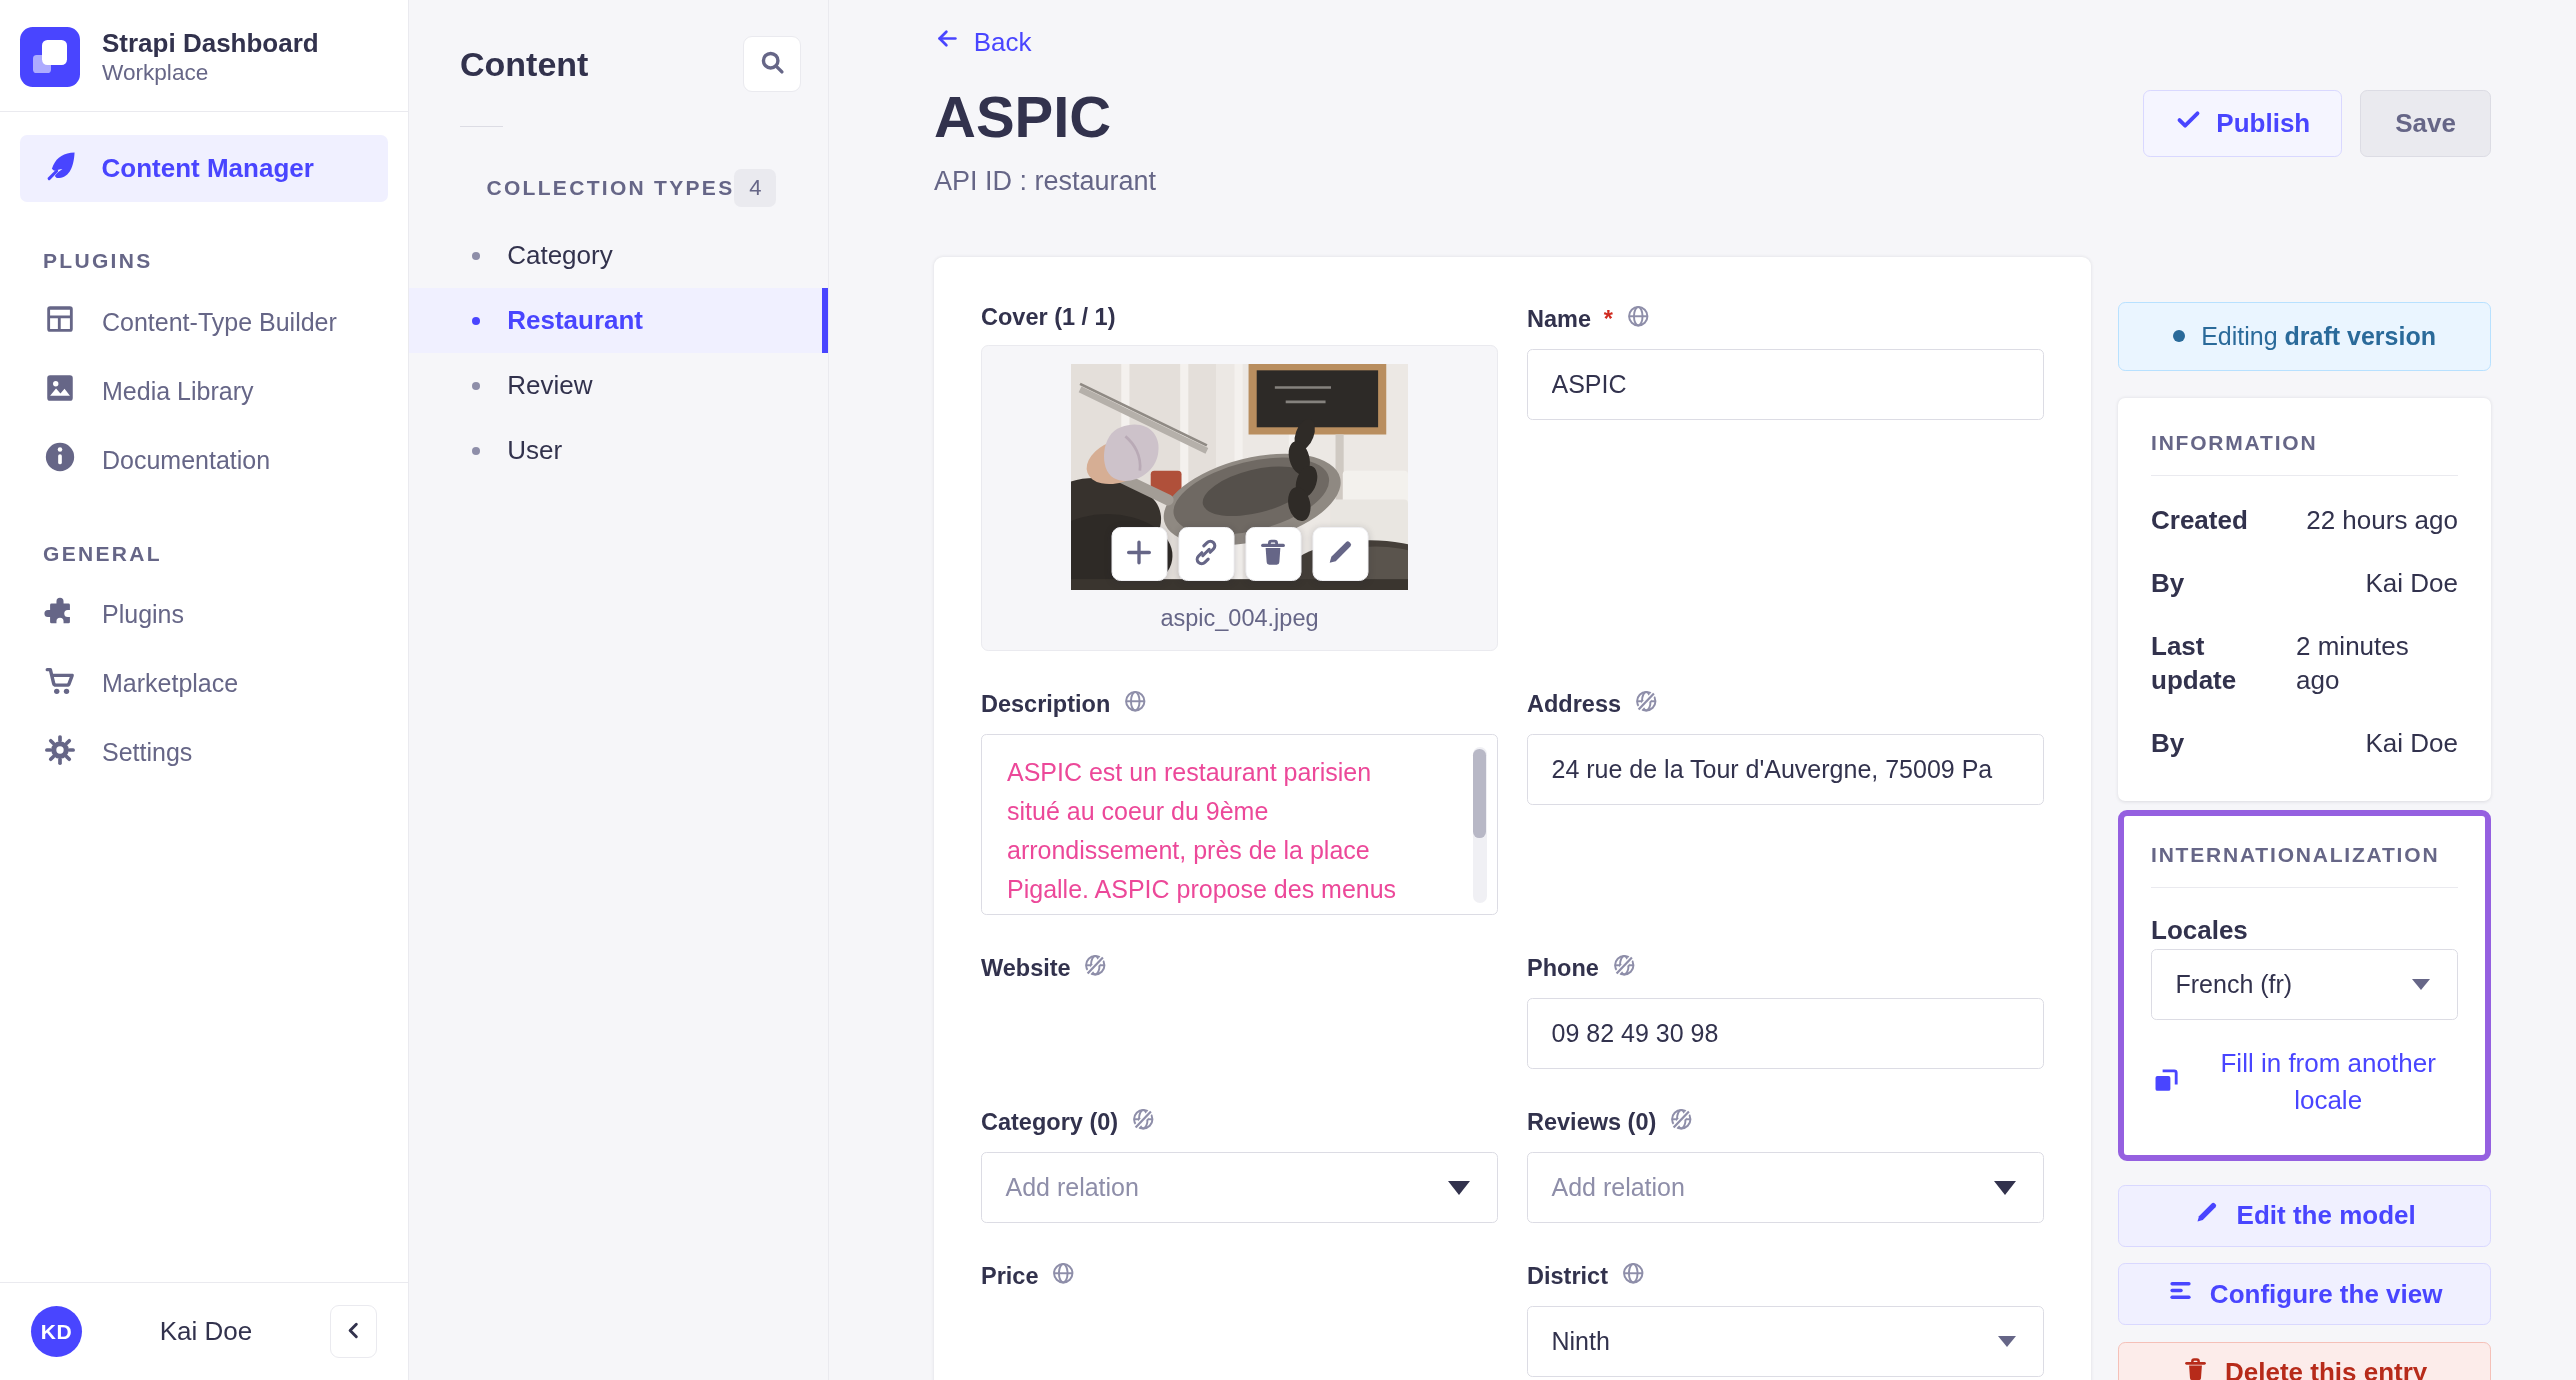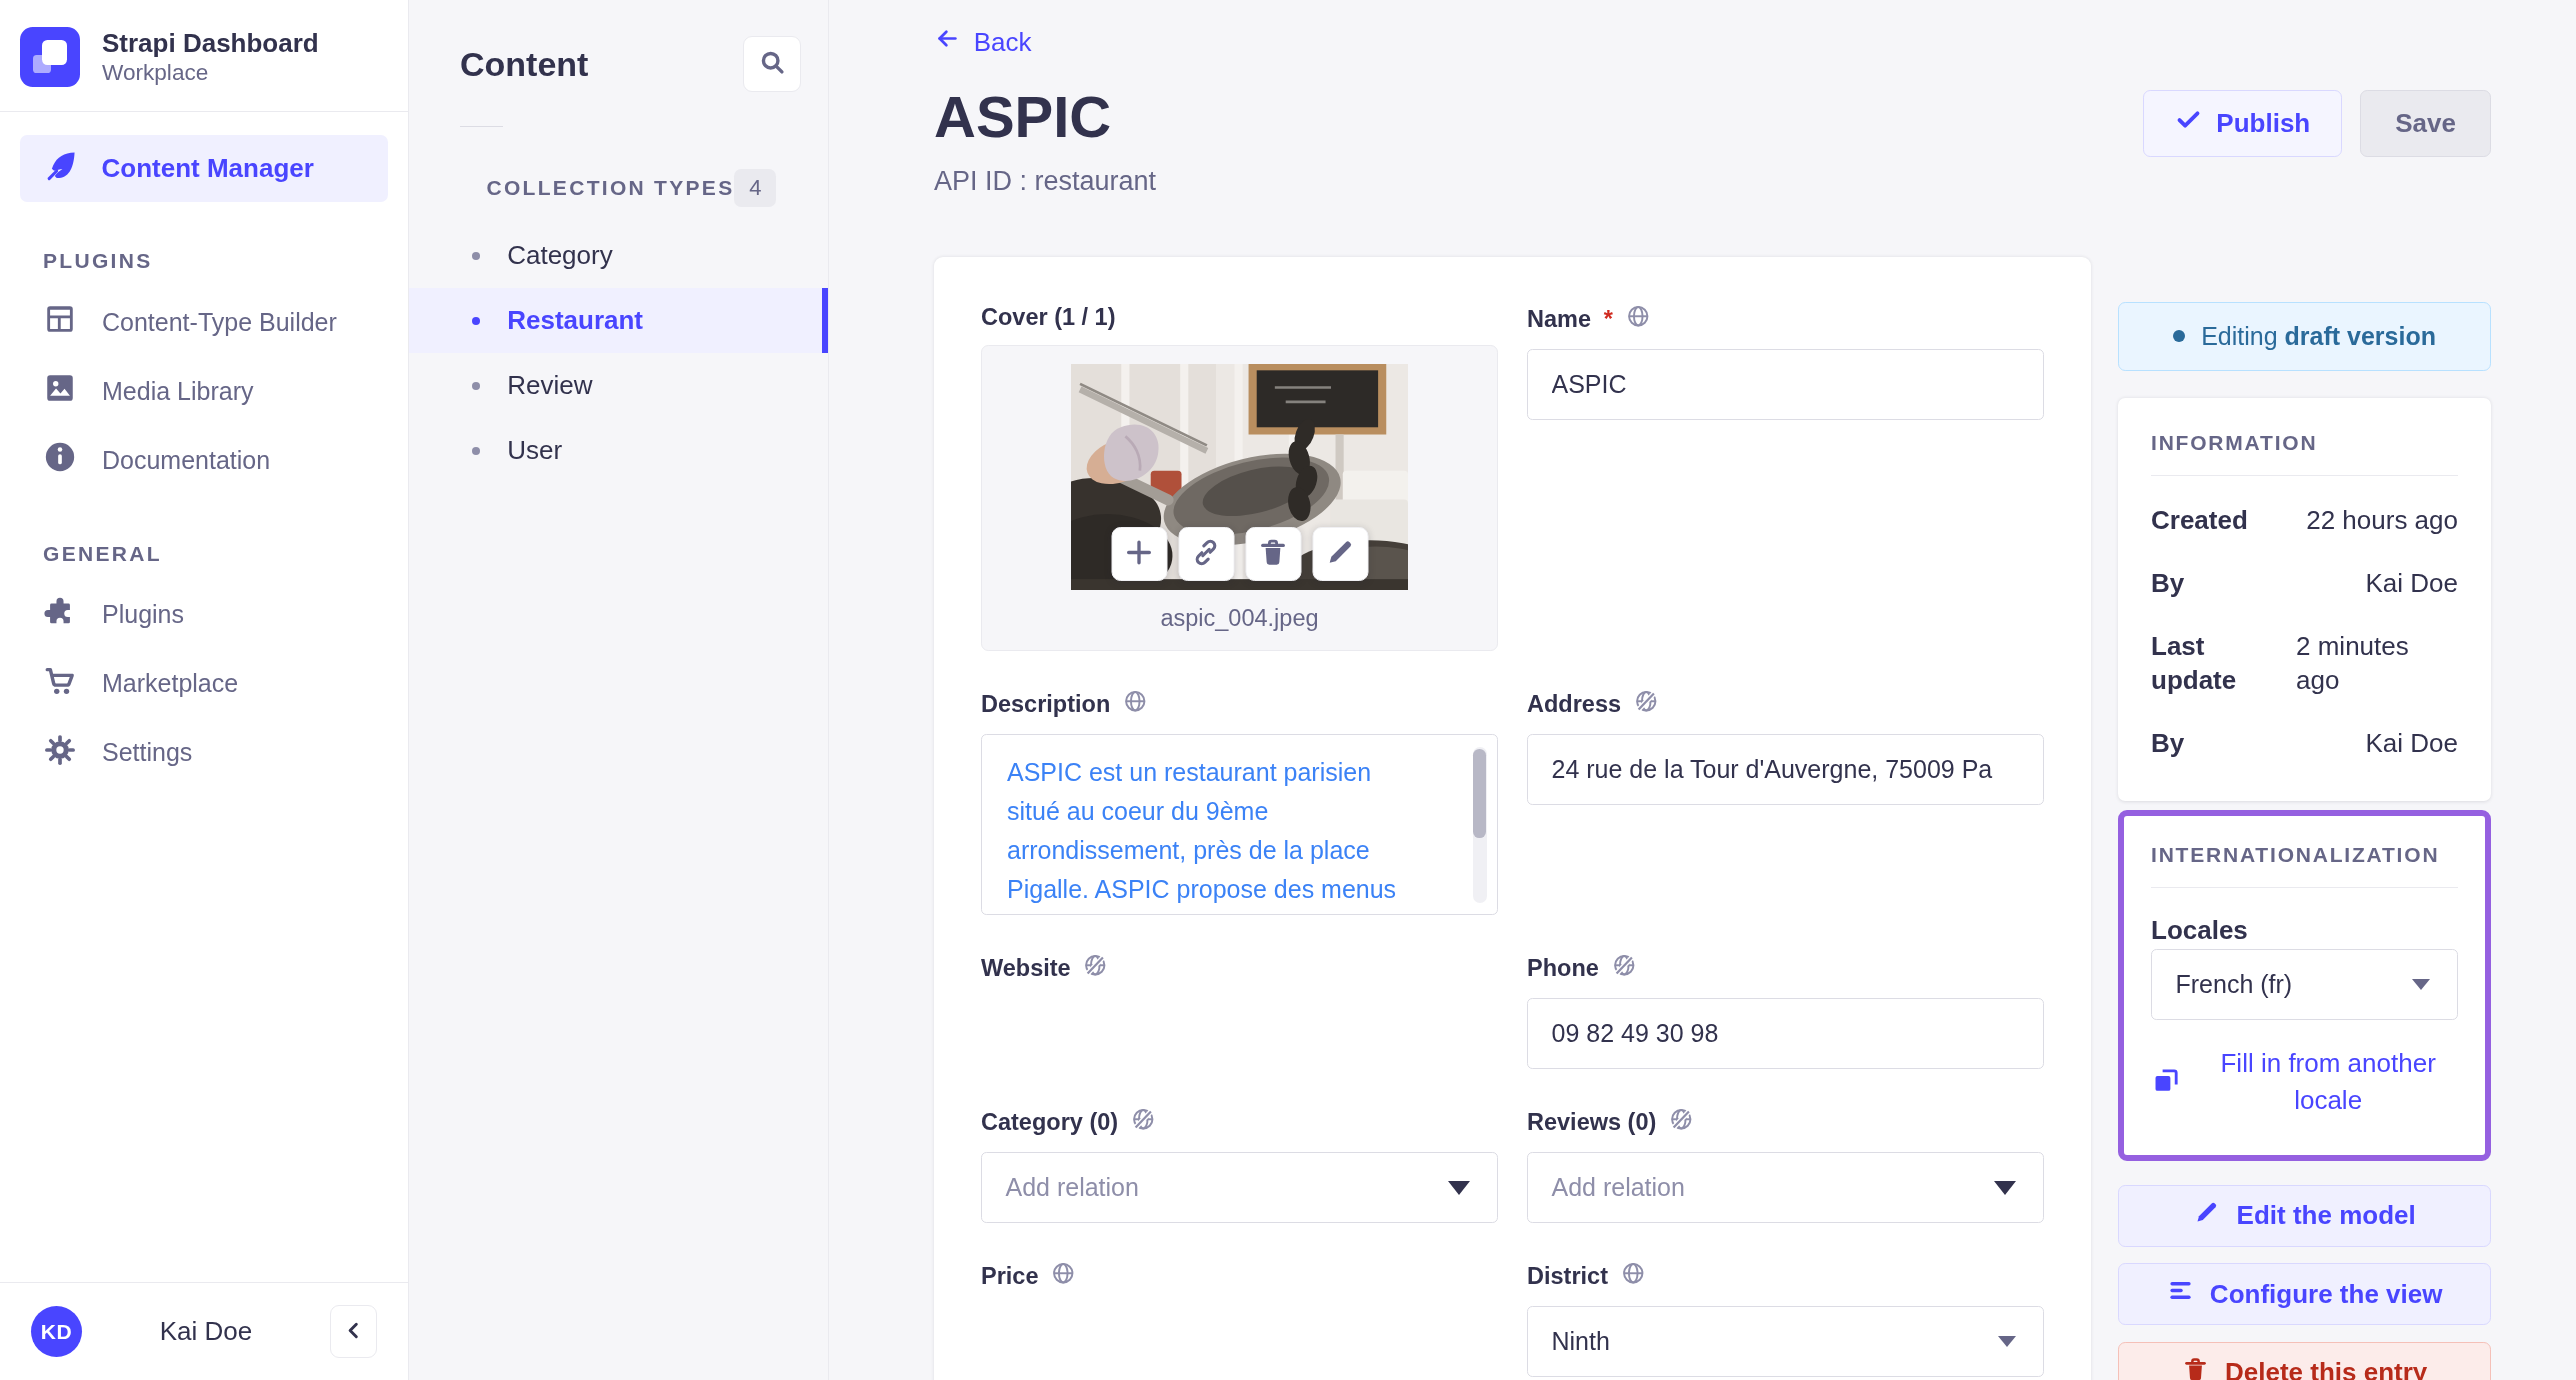--- a/index.html
+++ b/index.html
@@ -65,21 +65,21 @@
   .req { color:#d02b20; }
   .input { height:71px; width:100%; background:#fff; border:0.9px solid #dcdce4; border-radius:5.4px; padding:0 23.5px; font-size:25px; color:#32324d; font-family:inherit; outline:none; white-space:nowrap; overflow:hidden; }
 
   .cover-box { background:#f6f6f9; border:0.9px solid #eaeaef; border-radius:7.2px; height:306px; display:flex; flex-direction:column; align-items:center; padding-top:18px; }
   .cover-img { width:337px; height:226px; position:relative; flex:0 0 auto; }
   .cover-img > svg { display:block; }
   .cover-actions { position:absolute; left:50%; transform:translateX(-50%); bottom:9px; display:flex; gap:11px; }
   .cover-act-btn { width:56px; height:54px; background:#fff; border:0.9px solid #f0f0f3; border-radius:9px; display:flex; align-items:center; justify-content:center; color:#666687; box-shadow:0 1.8px 7.2px rgba(33,33,52,.18); cursor:pointer; }
   .cover-filename { margin-top:14.5px; font-size:23.5px; color:#666687; }
 
-  .textarea { height:181px; border:0.9px solid #dcdce4; border-radius:5.4px; position:relative; padding:18px 58px 0 25px; font-size:25px; line-height:39px; white-space:pre-line; overflow:hidden; background:#fff; color:#3b82f6; }
+  .textarea { height:181px; border:0.9px solid #dcdce4; border-radius:5.4px; position:relative; padding:18px 58px 0 25px; font-size:25px; line-height:39px; white-space:pre-line; overflow:hidden; background:#fff; color:#ec4899; }
   .scroll-track { position:absolute; top:12.7px; bottom:12.7px; right:11px; width:14.5px; background:#f0f0f4; border-radius:7.2px; }
   .scroll-thumb { position:absolute; top:1.8px; left:0.9px; width:12.7px; height:89px; background:#b8b8c6; border-radius:6.3px; cursor:pointer; }
 
   .select { height:71px; border:0.9px solid #dcdce4; border-radius:5.4px; display:flex; align-items:center; justify-content:space-between; padding:0 27px 0 23.5px; font-size:25px; background:#fff; cursor:pointer; color:#32324d; }
   .placeholder { color:#8e8ea9; }
   .caret-big { width:0; height:0; border-left:11.8px solid transparent; border-right:11.8px solid transparent; border-top:14.5px solid #32324d; }
   .caret-sm { width:0; height:0; border-left:9px solid transparent; border-right:9px solid transparent; border-top:11px solid #666687; }
 
   
   .aside { width:373px; min-width:373px; display:flex; flex-direction:column; }

